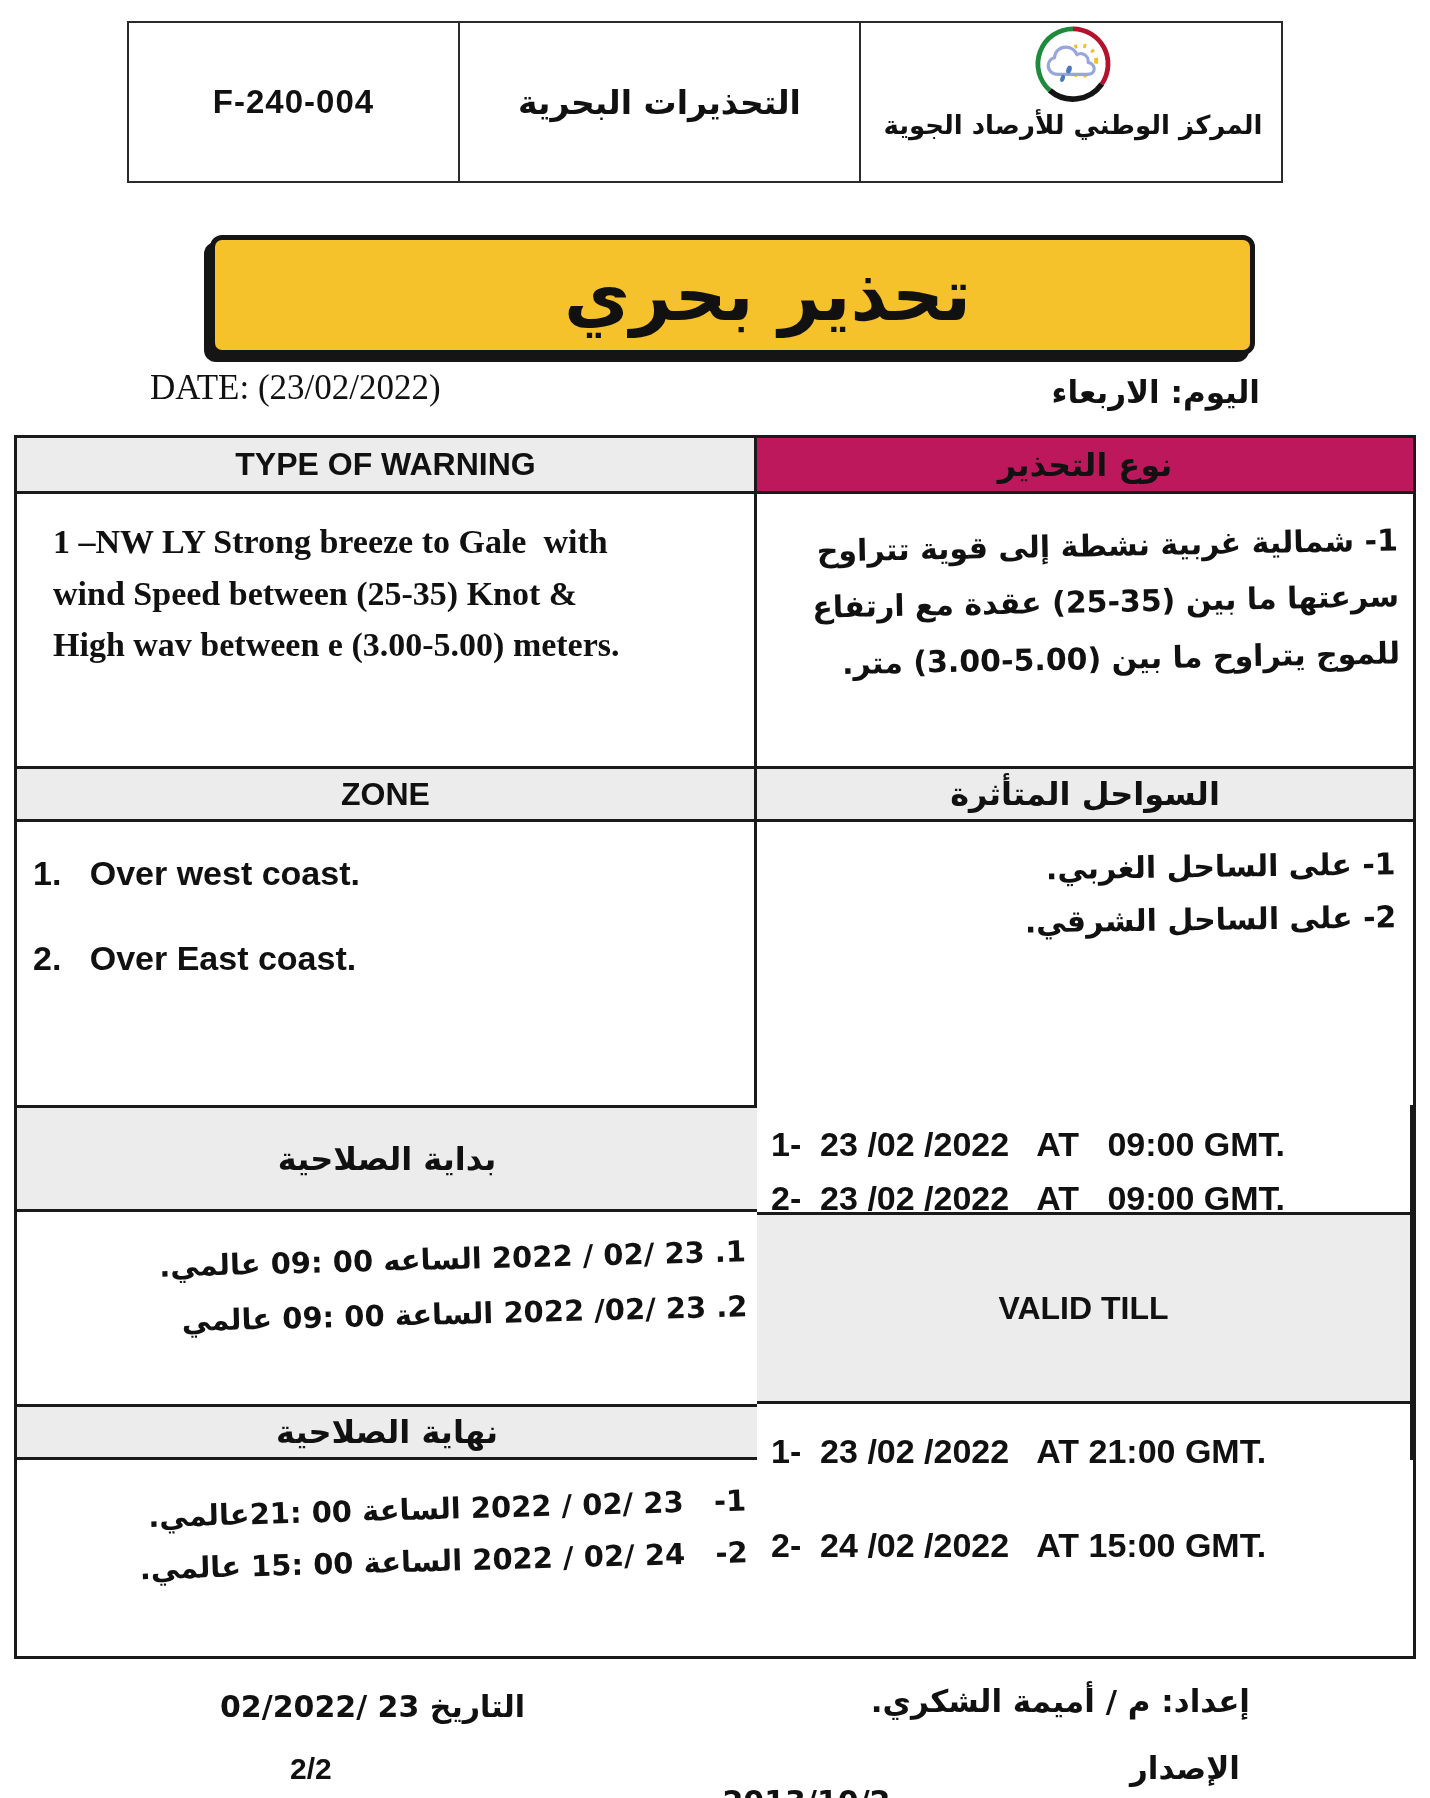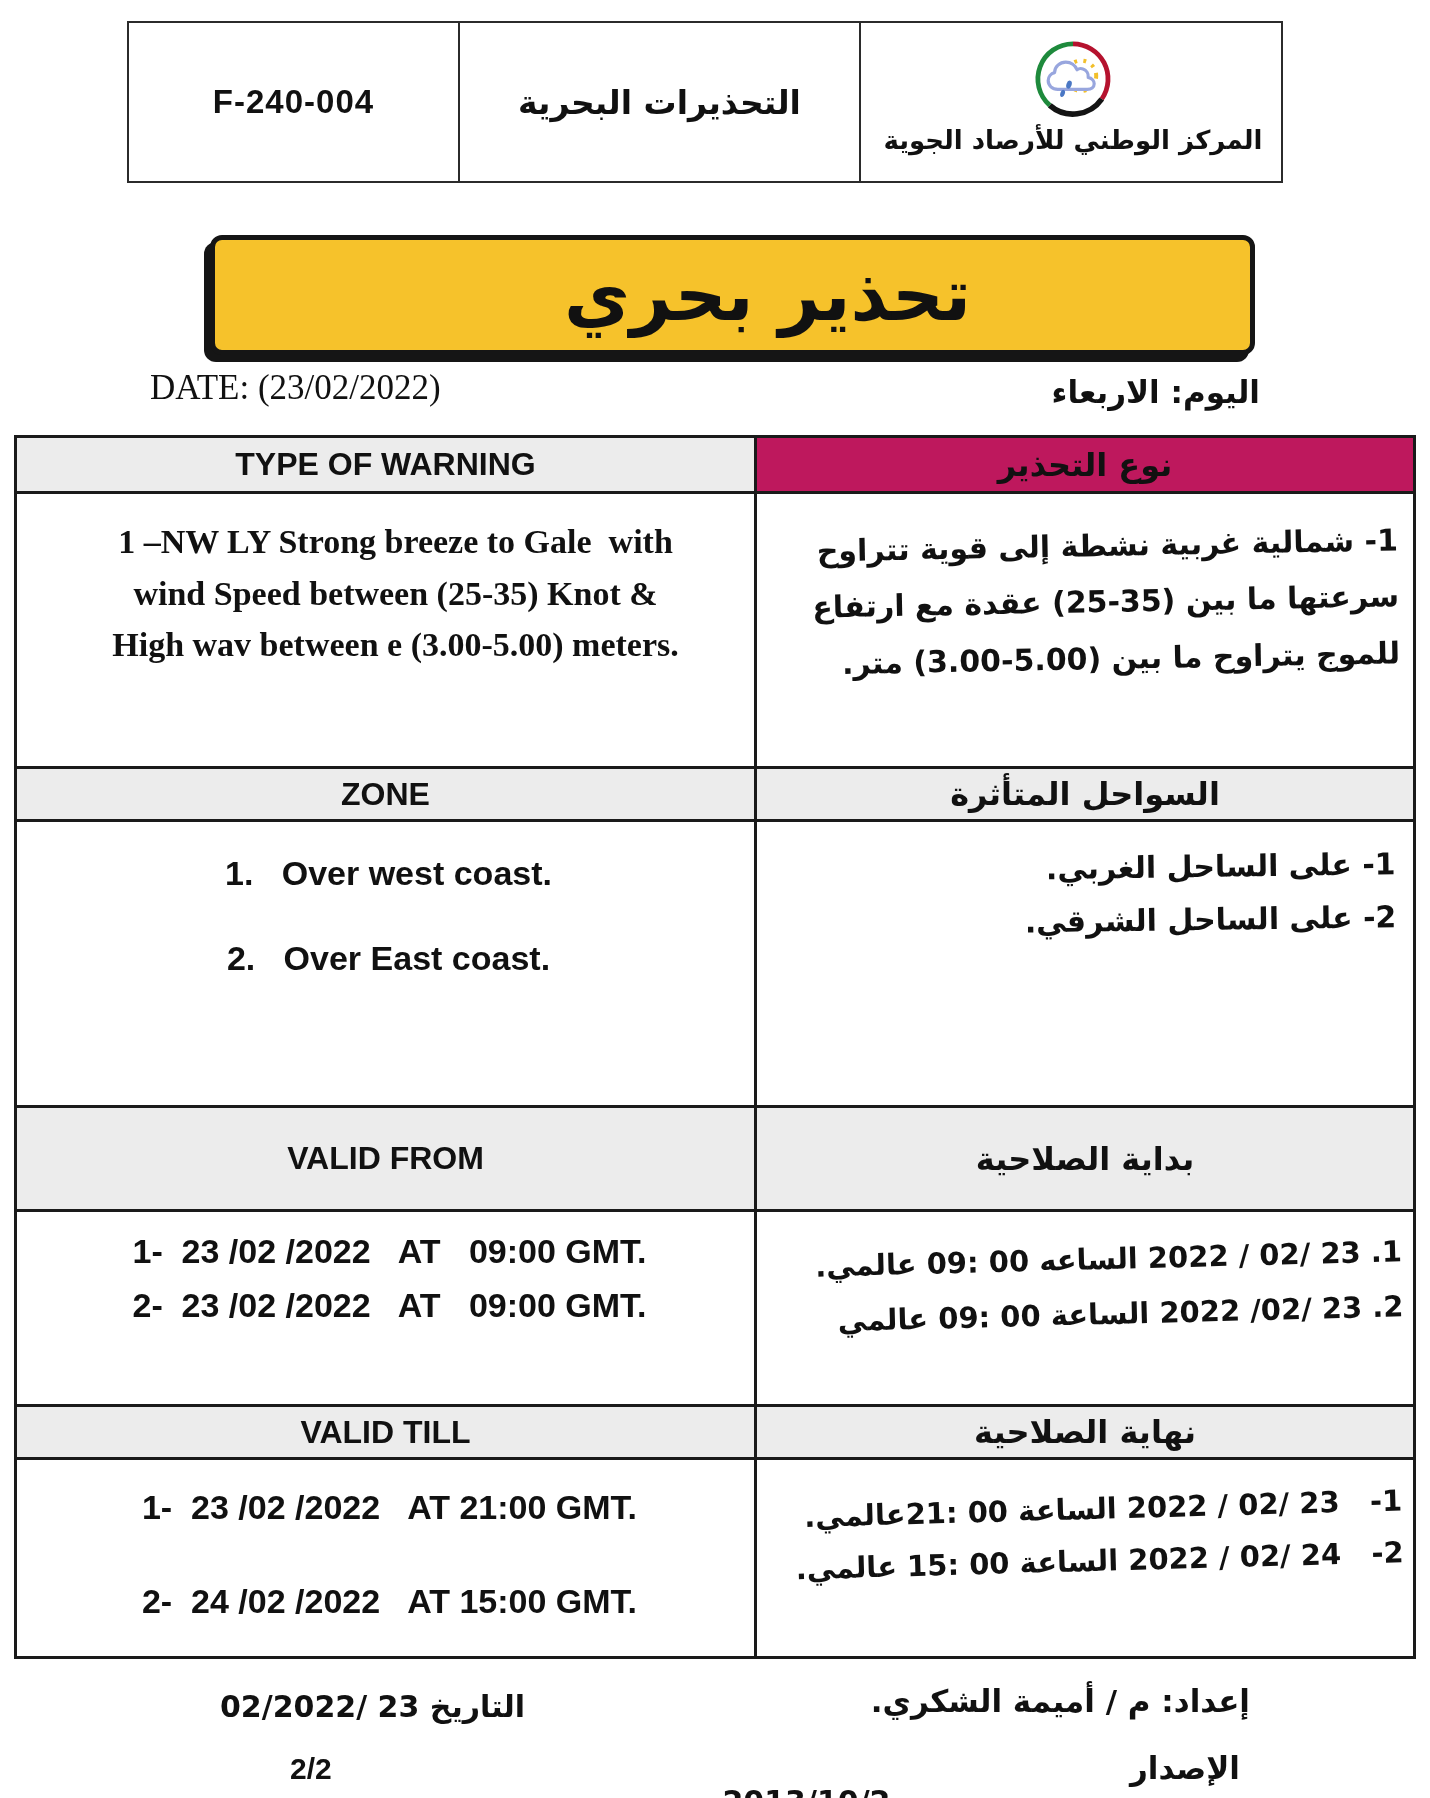--- a/index.html
+++ b/index.html
@@ -14,21 +14,21 @@
   
   .hdr-table {
     position:absolute; left:127px; top:21px; width:1156px; height:162px;
     display:grid; grid-template-columns:329px 401px 426px;
     border:2px solid #2b2b2b;
   }
   .hdr-cell { display:flex; align-items:center; justify-content:center; }
   .hdr-cell + .hdr-cell { border-left:2px solid #2b2b2b; }
   .form-code { font-weight:bold; font-size:33px; letter-spacing:1px; }
   .form-title { font-size:33px; }
-  .org-cell { flex-direction:column; justify-content:flex-start; padding-top:16px; }
+  .org-cell { flex-direction:column; justify-content:flex-start; padding-top:1px; }
   .org-name { font-size:26px; margin-top:2px; }
 
   
   .banner {
     position:absolute; left:210px; top:215px; width:1045px; height:120px;
     background:#F6C22B; border:5px solid #1d4ed8; border-radius:12px;
     box-shadow:-6px 7px 0 #151515;
     display:flex; align-items:center; justify-content:center;margin-top:20px;
   }
   .banner-text { font-size:72px; color:#111; transform:translateX(35px); }
@@ -40,21 +40,21 @@
   }
   .day-ar { position:absolute; right:170px; top:374px; font-size:31px; }
 
   
   .main-table {
     position:absolute; left:14px; top:435px; width:1402px; height:1224px;
     border:3px solid #1a1a1a;
     display:grid; grid-template-columns:740px 656px;
     grid-template-rows:56px 272px 56px 283px 107px 192px 56px auto;
   }
-  .cell-en { border-right:3px solid #1a1a1a;text-align:center; }
+  .cell-en { border-right:3px solid #1a1a1a; }
   .th {
     background:#ECECEC; border-top:3px solid #1a1a1a; border-bottom:3px solid #1a1a1a;
     display:flex; align-items:center; justify-content:center;
     font-weight:bold; font-size:32px;
   }
   .th.first { border-top:none; }
   .body-cell { white-space:pre-wrap; font-weight:bold; }
   .warn-en {
     font-family:"Liberation Serif","DejaVu Serif",serif; font-size:34px;
     line-height:1.52; padding:22px 16px 0 36px;
@@ -136,21 +136,20 @@
 
     <div class="th cell-en" style="background: rgb(236, 236, 236);">ZONE</div>
     <div class="th ar" dir="rtl" style="background: rgb(236, 236, 236);">السواحل المتأثرة</div>
 
     <div class="body-cell cell-en zone-en">1.   Over west coast.
 
 2.   Over East coast.</div>
     <div class="body-cell ar zone-ar" dir="rtl">1- على الساحل الغربي.
 2- على الساحل الشرقي.</div>
 
-    <div class="th cell-en" style="background: rgb(236, 236, 236);">VALID FROM</div>
     <div class="th ar" dir="rtl" style="background: rgb(236, 236, 236);">بداية الصلاحية</div>
 
     <div class="body-cell cell-en vf-en">1-  23 /02 /2022   AT   09:00 GMT.
 2-  23 /02 /2022   AT   09:00 GMT.</div>
     <div class="body-cell ar vf-ar" dir="rtl">1. 23 /02 / 2022 الساعه 00 :09 عالمي.
 2. 23 /02/ 2022 الساعة 00 :09 عالمي</div>
 
     <div class="th cell-en" style="background: rgb(236, 236, 236);">VALID TILL</div>
     <div class="th ar" dir="rtl" style="background: rgb(236, 236, 236);">نهاية الصلاحية</div>
 

